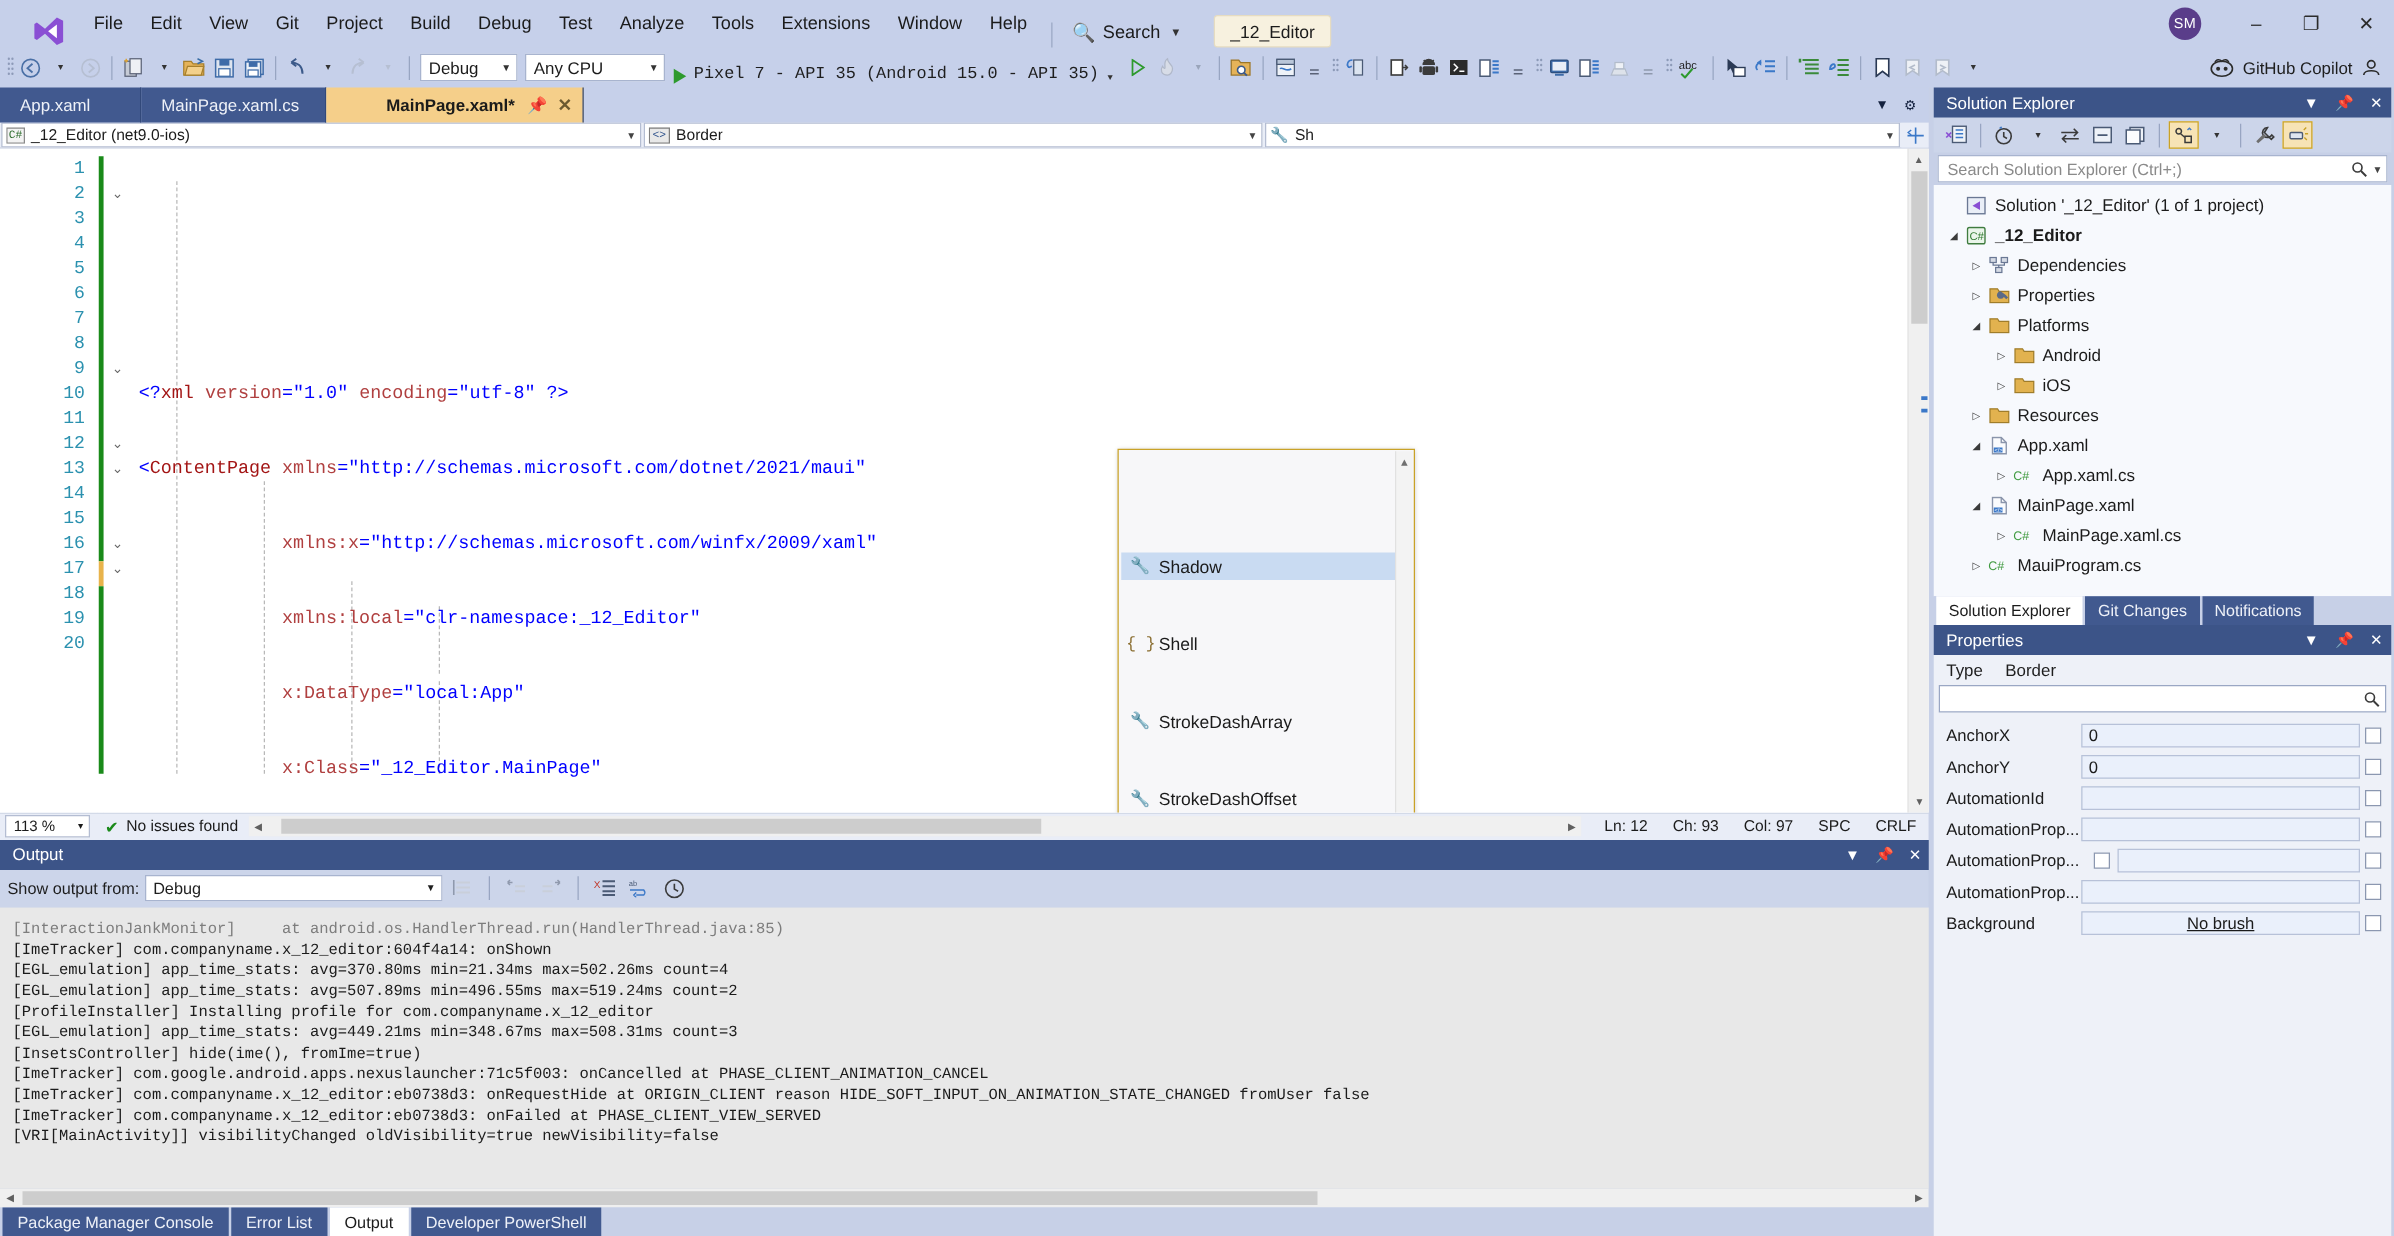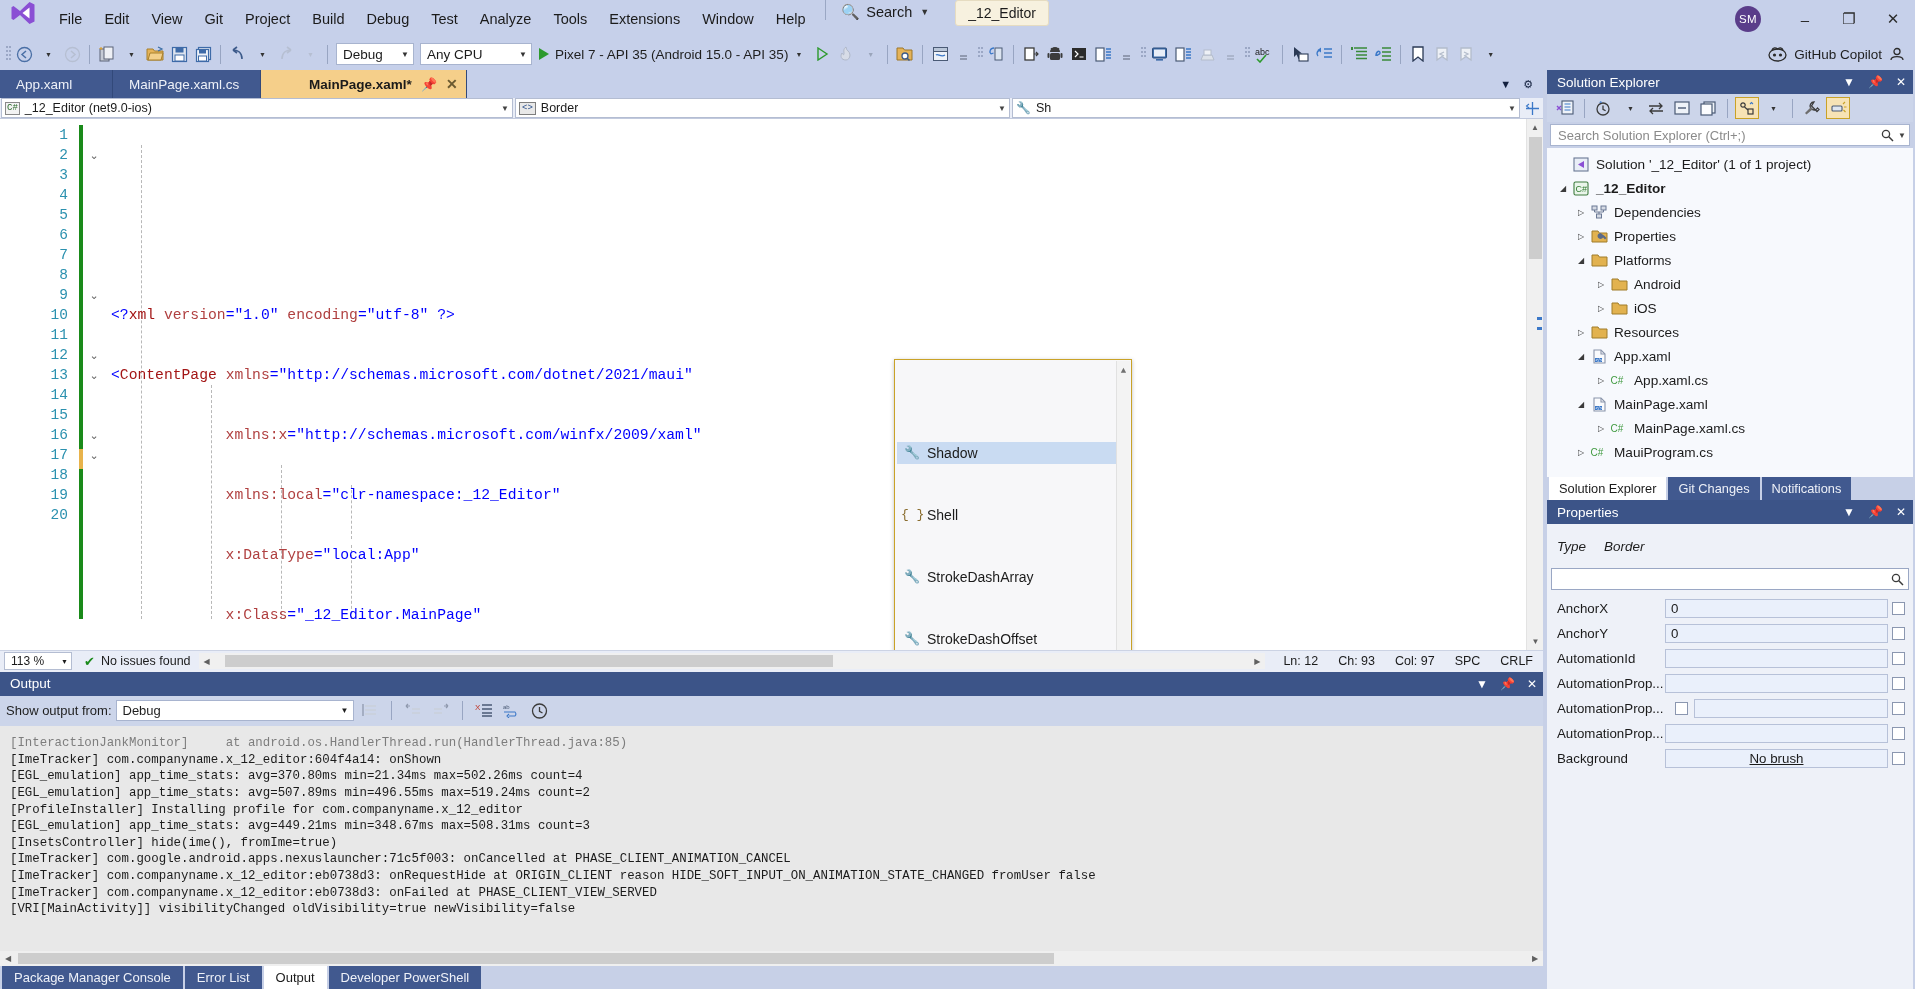--- a/index.html
+++ b/index.html
@@ -10,22 +10,22 @@
     font-family: "Liberation Sans", sans-serif;
     font-size: 13.5px;
     background: #c7d0e7;
     color: #1e1e1e;
     -webkit-font-smoothing: antialiased;
   }
   .app { width: 1915px; height: 989px; display: flex; flex-direction: column; background:#c7d0e7; }
 
   
   .titlebar {
-    height: 38px; display: flex; align-items: flex-start;
-    background: #c6d0ea; padding-left: 6px; position: relative;
+    height: 38px; display: flex; align-items: flex-end;
+    background: #c6d0ea; padding-left: 22px; position: relative;
     flex: 0 0 38px;
   }
   .vs-logo { width: 30px; height: 26px; margin: 0 8px 0 4px; position: relative; }
   .vs-logo svg { display:block; }
   .menu { display: flex; align-items: center; height: 100%; }
   .menu-item {
     padding: 6px 11px; font-size: 14.5px; color: #1b1b1b; cursor: default;
     border-radius: 2px; white-space: nowrap;
   }
   .menu-sep { width:1px; height:20px; background:#9aa7c4; margin:0 8px; }
@@ -61,21 +61,21 @@
   .tb-sep { width:1px; height:19px; background:#98a5c2; margin:0 5px; }
   .tb-grip { width:8px; height:20px; display:flex; align-items:center; justify-content:center; }
   .tb-caret { font-size:7px; color:#333; margin-left:1px; }
   .combo {
     height:22px; background:#fff; border:1px solid #a8b4cf; display:flex;
     align-items:center; justify-content:space-between; padding:0 4px 0 6px;
     font-size:13.5px; color:#1b1b1b; margin:0 3px;
   }
   .combo .cv { white-space:nowrap; overflow:hidden; }
   .combo .ca { font-size:8px; color:#333; margin-left:6px; }
-  .start-btn { display:flex; align-items:center; gap:6px; padding:0 8px 0 4px; height:26px; font-size:13.5px; }
+  .start-btn { display:flex; align-items:flex-end; gap:6px; padding:0 8px 0 4px; height:26px; font-size:13.5px;font-family:Liberation Mono, monospace; }
   .tri-green { width:0;height:0;border-left:10px solid #2d9a2d;border-top:6px solid transparent;border-bottom:6px solid transparent;}
   .copilot {
     position:absolute; right:0; display:flex; align-items:center; gap:7px;
     font-size:13.5px; padding-right:10px;
   }
 
   
   .body-row { flex: 1 1 auto; display:flex; min-height:0; background:#c7d0e7; }
   .left-col { flex:1 1 auto; display:flex; flex-direction:column; min-width:0; }
   .right-col { flex:0 0 372px; display:flex; flex-direction:column; background:#c7d0e7; padding-right:2px;}
@@ -241,21 +241,21 @@
   .tr .tico { width:20px; display:flex; align-items:center; justify-content:center; margin-right:5px;}
   .tr .lbl { color:#1b1b1b; }
   .tr.bold .lbl { font-weight:bold; }
   .se-tabs { height:23px; flex:0 0 23px; background:#c7d0e7; display:flex; align-items:stretch; padding-left:2px;}
   .se-tab { display:flex; align-items:center; padding:0 10px; font-size:12.8px; color:#eef1f8; background:#41598f; margin-right:2px;}
   .se-tab.active { background:#fff; color:#1b1b1b; }
 
   
   .props { flex:1 1 auto; display:flex; flex-direction:column; margin-left:4px; min-height:0;}
   .props-body { flex:1 1 auto; background:#eef1f8; overflow:hidden; }
-  .ptype { height:44px; display:flex; align-items:center; gap:18px; padding-left:10px; font-size:13.5px;font-style:italic;}
+  .ptype { height:24px; display:flex; align-items:center; gap:18px; padding-left:10px; font-size:13.5px;}
   .psearch { height:22px; margin:0 4px 6px 4px; background:#fff; border:1px solid #9aa7c4; display:flex; align-items:center; justify-content:flex-end; padding-right:4px;}
   .prow { height:25px; display:flex; align-items:center; font-size:13.3px; }
   .prow .pname { width:118px; padding-left:10px; color:#1b1b1b; white-space:nowrap; overflow:hidden;}
   .prow .pval {
     flex:1 1 auto; height:19px; background:#eaf0fb; border:1px solid #b7c1d8;
     display:flex; align-items:center; padding-left:5px; color:#1b1b1b; margin-right:4px;
   }
   .prow .pval.center { justify-content:center; padding-left:0;text-decoration:underline;}
   .prow .pbox { width:13px; height:13px; border:1px solid #8b97b0; background:#fff; margin-right:8px;}
 </style>

